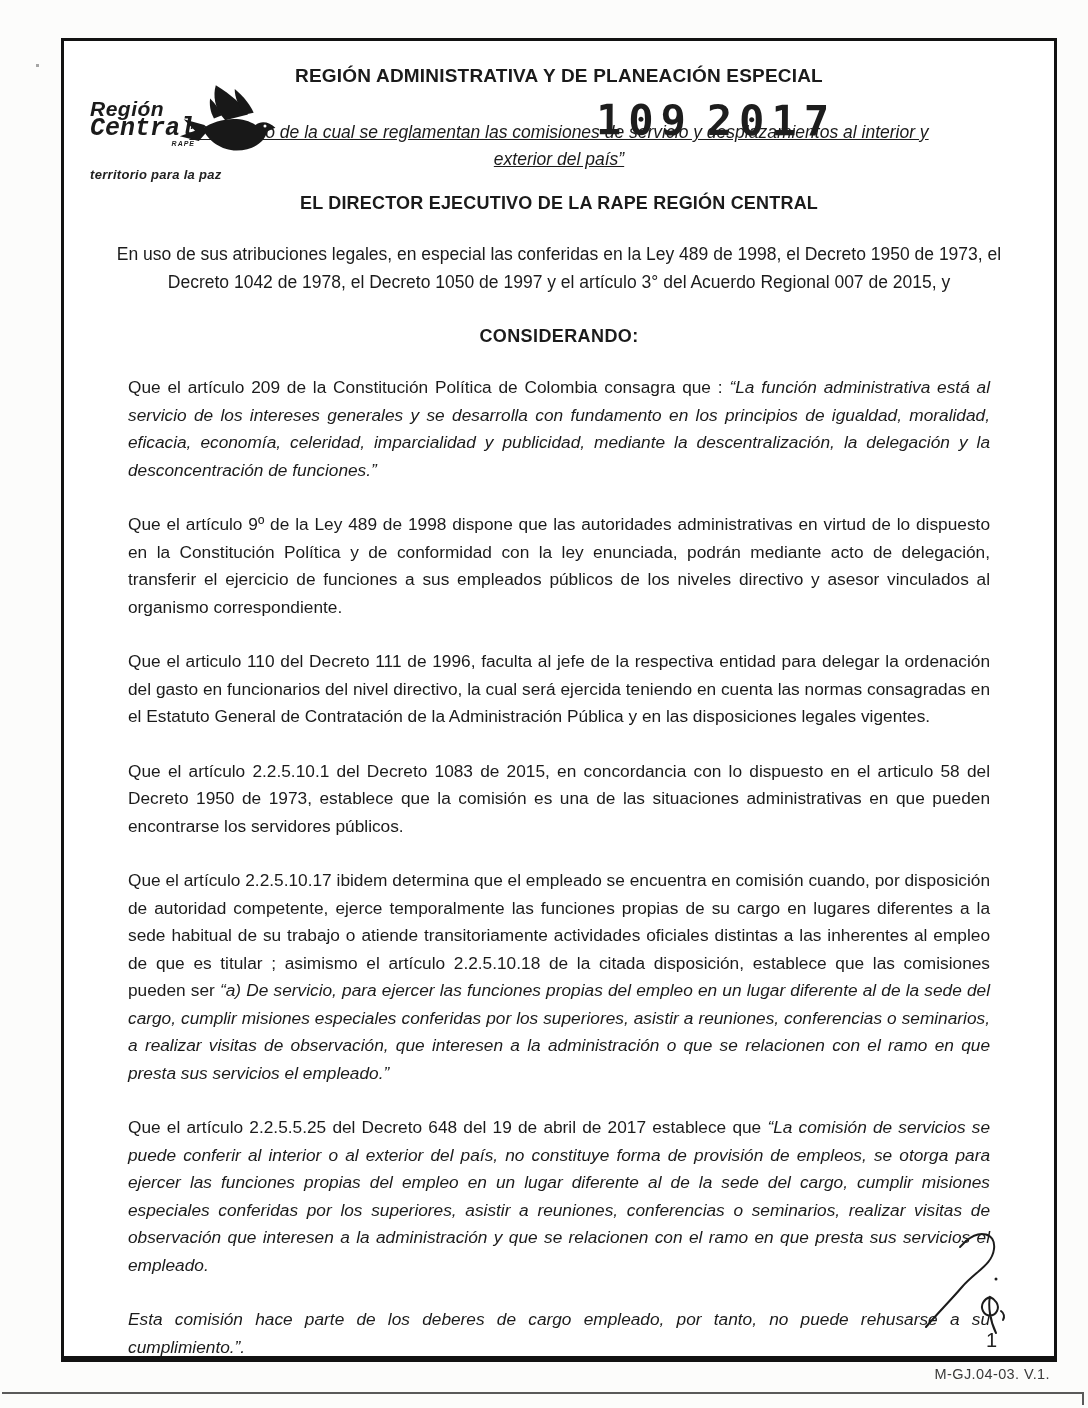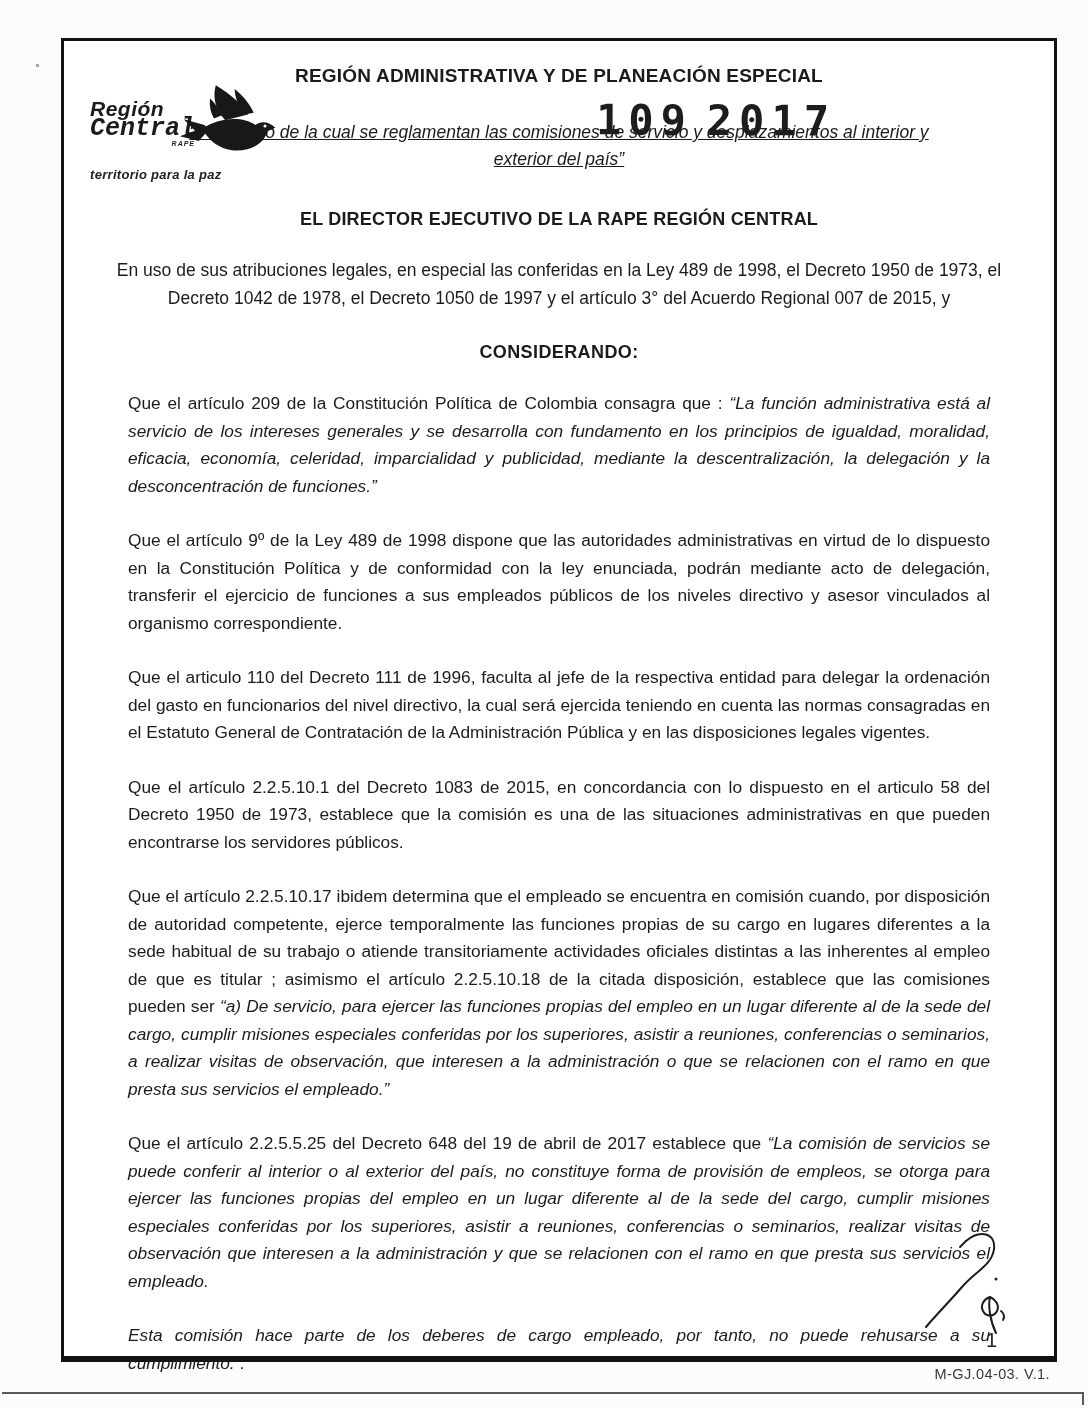--- a/index.html
+++ b/index.html
@@ -35,21 +35,21 @@
   .stamp .gap{display:inline-block;width:14px;}
   .res-line{
     position:relative;left:38px;margin-top:26px;
     font-size:19px;font-weight:bold;white-space:nowrap;
   }
   .blank{display:inline-block;border-bottom:2px solid #222;height:16px;vertical-align:baseline;}
   .blank-num{width:150px;margin:0 2px;}
   .blank-year{width:118px;margin-left:6px;}
   
   .subject{margin:32px auto 0;max-width:790px;text-align:center;font-style:italic;font-size:17.5px;line-height:27px;text-decoration:underline;}
-  .authority{margin-top:36px;text-align:center;font-size:18px;font-weight:bold;letter-spacing:.2px;}
+  .authority{margin-top:20px;text-align:center;font-size:18px;font-weight:bold;letter-spacing:.2px;}
   .preamble{margin-top:26px;text-align:center;font-size:17.5px;line-height:28px;}
   .considerando{margin-top:30px;text-align:center;font-size:18px;font-weight:bold;letter-spacing:.4px;}
   .body-par{margin:27px 16px 0;text-align:justify;font-size:17.3px;line-height:27.5px;}
   .body-par .it{font-style:italic;}
   
   .handwritten{position:absolute;left:828px;top:1186px;}
   .page-number{position:absolute;left:922px;top:1288px;font-size:20px;color:#222;}
   .footer-code{position:absolute;top:1366px;right:38px;font-size:14.5px;color:#3a3a3a;letter-spacing:.4px;}
   .bottom-rule{position:absolute;left:2px;top:1392px;width:1080px;height:2px;background:#5a5a5a;}
   .bottom-rule-tick{position:absolute;right:4px;top:1392px;width:2px;height:13px;background:#5a5a5a;}

